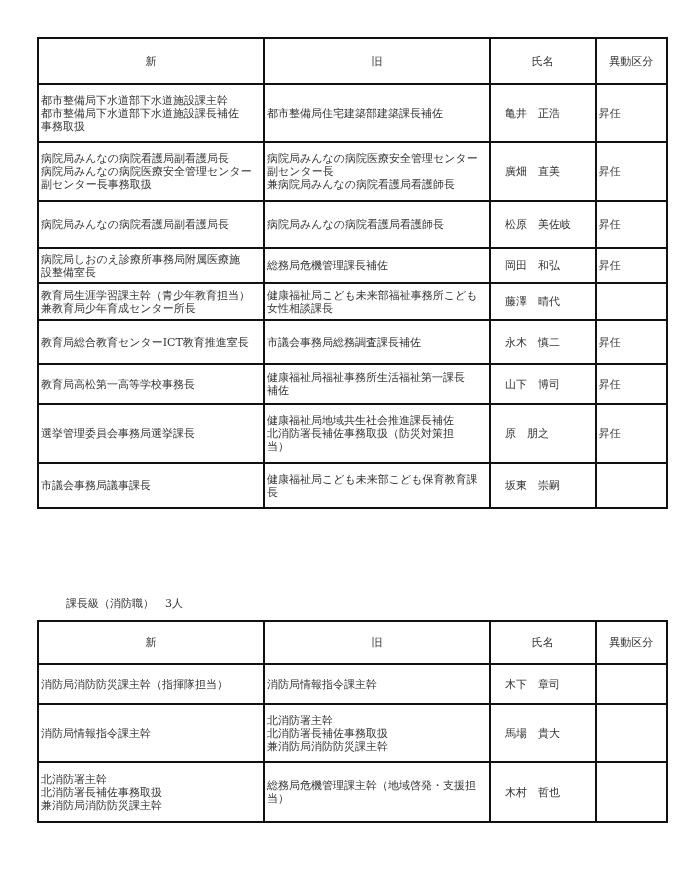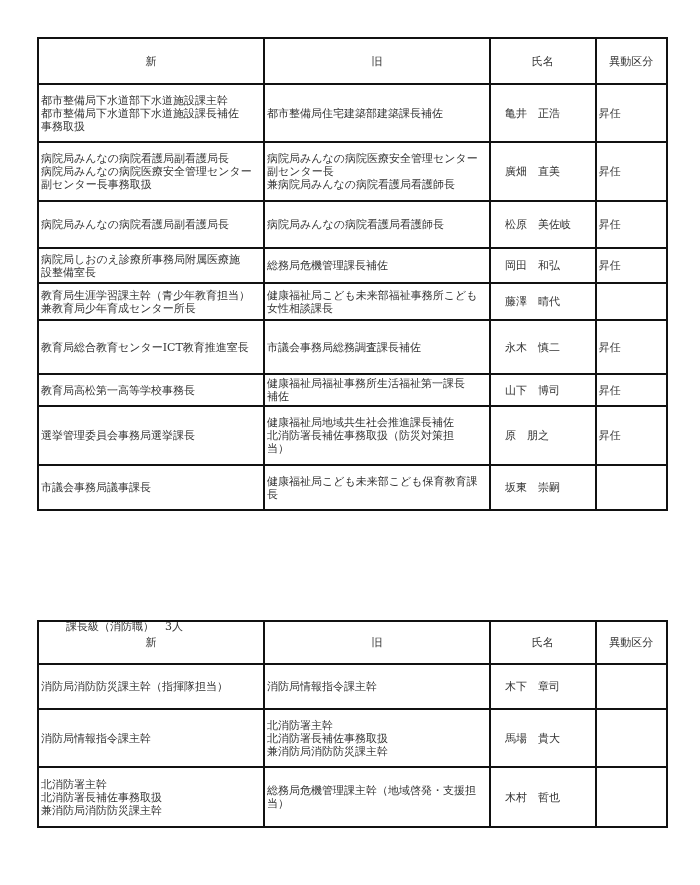--- a/index.html
+++ b/index.html
@@ -6,21 +6,21 @@
   body { width:700px; height:885px; position:relative; overflow:hidden;
     font-family:"DejaVu Serif", "Liberation Serif", serif; color:#333; }
   table { position:absolute; left:37px; border-collapse:collapse; table-layout:fixed; width:631px; }
   td, th { border:2px solid #111; font-size:11px; line-height:13px; padding:0 2px; vertical-align:middle; font-weight:normal; white-space:pre-line; overflow:hidden; }
   th { text-align:center; }
   td.name { padding-left:14px; }
   td.kubun { text-align:left; }
   .c1 { width:222px; } .c2 { width:222px; } .c3 { width:104px; } .c4 { width:70px; }
   #t1 { top:37px; }
   #t2 { top:620px; }
-  .section-label { position:absolute; left:37px; top:620px; font-size:11px; line-height:13px;padding-left:29px; }
+  .section-label { position:absolute; left:37px; top:597px; font-size:11px; line-height:13px;padding-left:29px; }
 </style>
 </head>
 <body>
 
 <table id="t1">
   <colgroup>
       <col class="c1">
       <col class="c2">
       <col class="c3">
       <col class="c4">
@@ -66,27 +66,27 @@
         <td class="kubun">昇任</td>
       </tr>
       <tr style="height: 37px;">
         <td>教育局生涯学習課主幹（青少年教育担当）
 兼教育局少年育成センター所長</td>
         <td>健康福祉局こども未来部福祉事務所こども
 女性相談課長</td>
         <td class="name">藤澤　晴代</td>
         <td class="kubun"></td>
       </tr>
-      <tr style="height: 54px;">
+      <tr style="height: 44px;">
         <td>教育局総合教育センターICT教育推進室長</td>
         <td>市議会事務局総務調査課長補佐</td>
         <td class="name">永木　慎二</td>
         <td class="kubun">昇任</td>
       </tr>
-      <tr style="height: 32px;">
+      <tr style="height: 40px;">
         <td>教育局高松第一高等学校事務長</td>
         <td>健康福祉局福祉事務所生活福祉第一課長
 補佐</td>
         <td class="name">山下　博司</td>
         <td class="kubun">昇任</td>
       </tr>
       <tr style="height: 59px;">
         <td>選挙管理委員会事務局選挙課長</td>
         <td>健康福祉局地域共生社会推進課長補佐
 北消防署長補佐事務取扱（防災対策担
@@ -115,21 +115,21 @@
     </colgroup>
   <thead>
     <tr style="height:43px">
       <th>新</th>
       <th>旧</th>
       <th>氏名</th>
       <th>異動区分</th>
     </tr>
   </thead>
   <tbody id="t2body">
-      <tr style="height: 45px;">
+      <tr style="height: 40px;">
         <td>消防局消防防災課主幹（指揮隊担当）</td>
         <td>消防局情報指令課主幹</td>
         <td class="name">木下　章司</td>
         <td class="kubun"></td>
       </tr>
       <tr style="height: 58px;">
         <td>消防局情報指令課主幹</td>
         <td>北消防署主幹
 北消防署長補佐事務取扱
 兼消防局消防防災課主幹</td>

